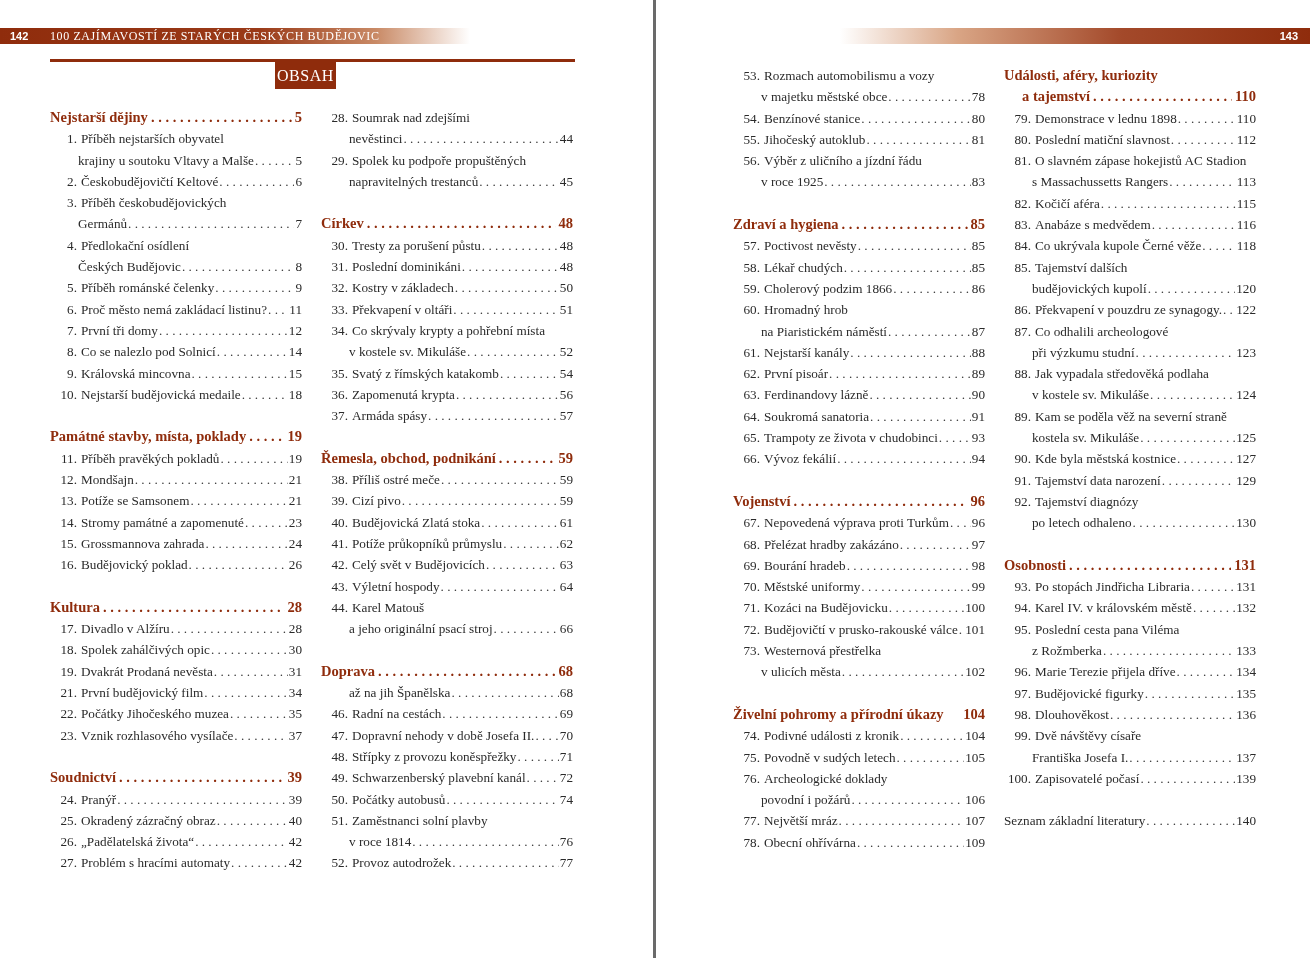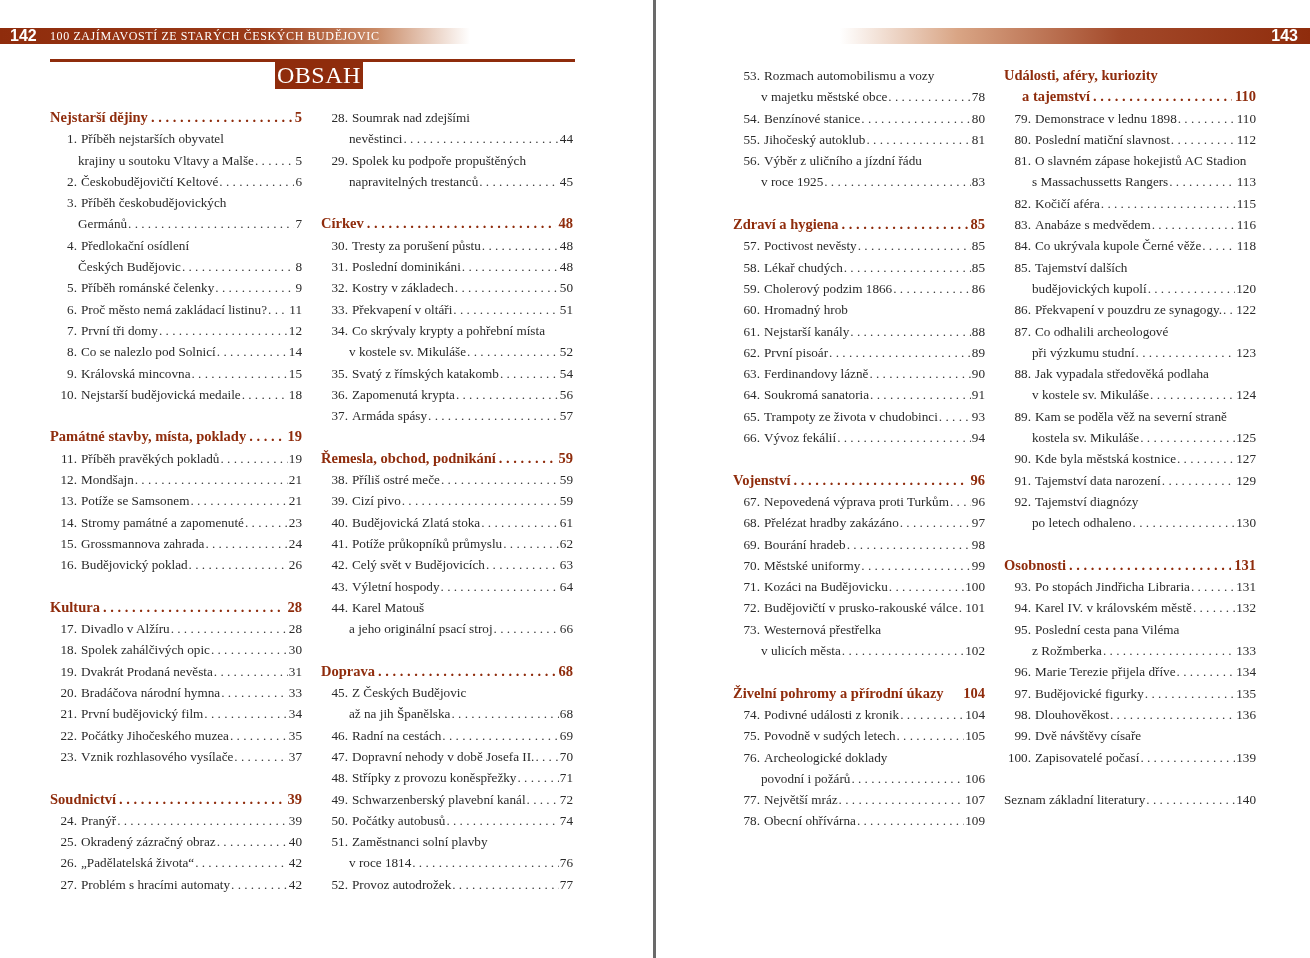--- a/index.html
+++ b/index.html
@@ -11,29 +11,29 @@
   .page-left { left: 0; width: 653px; }
   .page-right { left: 656px; width: 654px; }
   .spine { position: absolute; left: 653px; top: 0; width: 3px; height: 958px; background: #6a6a6a; }
 
   .band { position: absolute; top: 28px; height: 16px; }
   .band-left { left: 0; width: 470px;
     background: linear-gradient(to right, #8f2c0c 0%, #9a3a18 55%, #c98a66 80%, rgba(255,255,255,0) 100%); }
   .band-right { right: 0; width: 470px;
     background: linear-gradient(to left, #8f2c0c 0%, #a3492a 40%, #d9a585 75%, rgba(255,255,255,0) 100%); }
   .pagenum { position: absolute; top: 0; line-height: 16px; font-family: "Liberation Sans", "DejaVu Sans", sans-serif;
-    font-size: 16px; font-weight: bold; color: #ffffff; }
+    font-size: 11px; font-weight: bold; color: #ffffff; }
   .band-left .pagenum { left: 10px; }
   .band-right .pagenum { right: 12px; }
   .running-title { position: absolute; left: 50px; top: 0; line-height: 16px; font-size: 12px; color: #ffffff;
     letter-spacing: 0.6px; text-transform: uppercase; white-space: nowrap; }
 
   .title-rule { position: absolute; left: 50px; top: 59px; width: 525px; height: 3px; background: #8f2c0c; }
   .title-box { position: absolute; left: 275px; top: 62px; height: 27px; padding: 0 2px; background: #8f2c0c;
-    color: #ffffff; font-size: 24px; line-height: 27px; letter-spacing: 0.5px; text-align: center; }
+    color: #ffffff; font-size: 16px; line-height: 27px; letter-spacing: 0.5px; text-align: center; }
 
   .col { position: absolute; width: 255px; font-size: 13.2px; }
   .entry { display: flex; align-items: baseline; height: 21.3px; line-height: 21.3px; white-space: nowrap; }
   .entry .num { width: 27px; flex: none; text-align: right; padding-right: 4px; }
   .entry .txt { flex: none; }
   .entry .indent { width: 28px; flex: none; }
   .entry .leader { flex: 1 1 auto; overflow: hidden; margin: 0 1px; letter-spacing: 1.2px; color: #3a3a3a; }
   .entry .leader::before { content: ". . . . . . . . . . . . . . . . . . . . . . . . . . . . . . . . . . . . . . . . . . . . . . . . . . . . . . . . . . . . . . . . . . . . . . . . . . . ."; letter-spacing: 0; }
   .entry .pg { flex: none; }
   .section { display: flex; align-items: flex-start; height: 21.3px; line-height: 21.3px; color: #8f2c0c;
@@ -191,26 +191,20 @@
         <span class="leader"></span>
         <span class="pg">30</span>
       </div>
       <div class="entry">
         <span class="num">19.</span>
         <span class="txt">Dvakrát Prodaná nevěsta</span>
         <span class="leader"></span>
         <span class="pg">31</span>
       </div>
       <div class="entry">
-        <span class="num">20.</span>
-        <span class="txt">Bradáčova národní hymna</span>
-        <span class="leader"></span>
-        <span class="pg">33</span>
-      </div>
-      <div class="entry">
         <span class="num">21.</span>
         <span class="txt">První budějovický film</span>
         <span class="leader"></span>
         <span class="pg">34</span>
       </div>
       <div class="entry">
         <span class="num">22.</span>
         <span class="txt">Počátky Jihočeského muzea</span>
         <span class="leader"></span>
         <span class="pg">35</span>
@@ -381,24 +375,20 @@
         <span class="indent"></span>
         <span class="txt">a jeho originální psací stroj</span>
         <span class="leader"></span>
         <span class="pg">66</span>
       </div>
       <div class="gap"></div>
       <div class="section">
         <span class="txt">Doprava</span>
         <span class="leader"></span>
         <span class="pg">68</span>
-      </div>
-      <div class="entry">
-        <span class="num">45.</span>
-        <span class="txt">Z Českých Budějovic</span>
       </div>
       <div class="entry">
         <span class="indent"></span>
         <span class="txt">až na jih Španělska</span>
         <span class="leader"></span>
         <span class="pg">68</span>
       </div>
       <div class="entry">
         <span class="num">46.</span>
         <span class="txt">Radní na cestách</span>
@@ -509,20 +499,26 @@
         <span class="num">59.</span>
         <span class="txt">Cholerový podzim 1866</span>
         <span class="leader"></span>
         <span class="pg">86</span>
       </div>
       <div class="entry">
         <span class="num">60.</span>
         <span class="txt">Hromadný hrob</span>
       </div>
       <div class="entry">
+        <span class="indent"></span>
+        <span class="txt">na Piaristickém náměstí</span>
+        <span class="leader"></span>
+        <span class="pg">87</span>
+      </div>
+      <div class="entry">
         <span class="num">61.</span>
         <span class="txt">Nejstarší kanály</span>
         <span class="leader"></span>
         <span class="pg">88</span>
       </div>
       <div class="entry">
         <span class="num">62.</span>
         <span class="txt">První pisoár</span>
         <span class="leader"></span>
         <span class="pg">89</span>
@@ -803,20 +799,26 @@
       </div>
       <div class="entry">
         <span class="num">98.</span>
         <span class="txt">Dlouhověkost</span>
         <span class="leader"></span>
         <span class="pg">136</span>
       </div>
       <div class="entry">
         <span class="num">99.</span>
         <span class="txt">Dvě návštěvy císaře</span>
+      </div>
+      <div class="entry">
+        <span class="indent"></span>
+        <span class="txt">Františka Josefa I.</span>
+        <span class="leader"></span>
+        <span class="pg">137</span>
       </div>
       <div class="entry">
         <span class="num">100.</span>
         <span class="txt">Zapisovatelé počasí</span>
         <span class="leader"></span>
         <span class="pg">139</span>
       </div>
       <div class="gap"></div>
       <div class="entry">
         <span class="txt">Seznam základní literatury</span>

